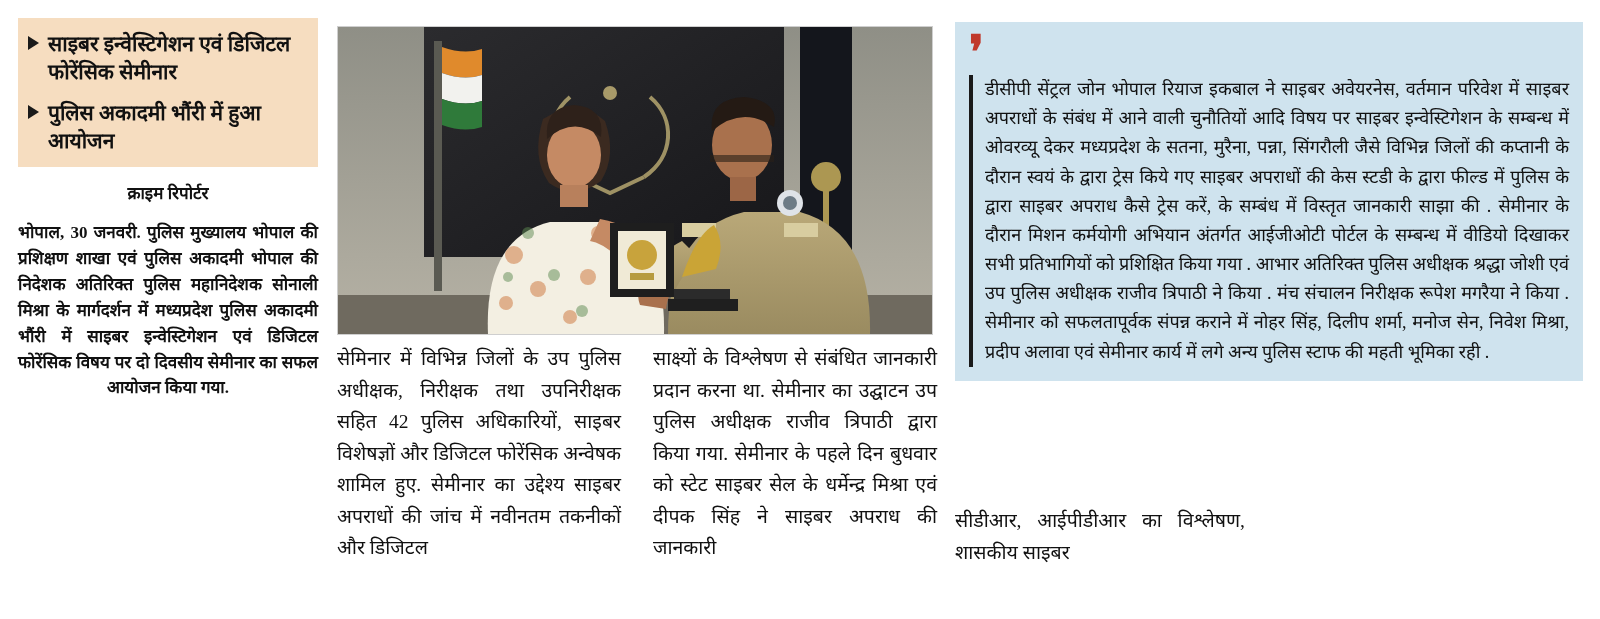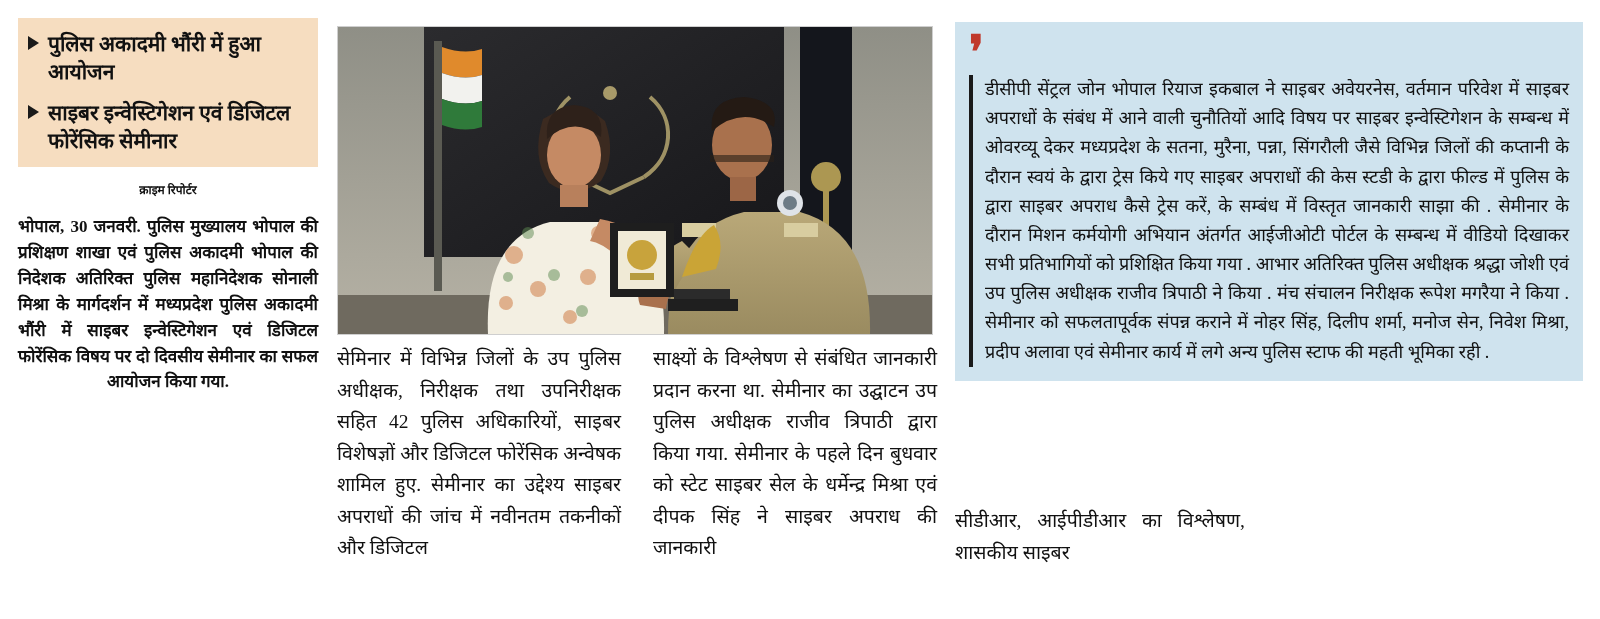--- a/index.html
+++ b/index.html
@@ -50,21 +50,21 @@
   }
   .kicker-text {
     font-weight: bold;
     font-size: 21px;
     line-height: 1.35;
     letter-spacing: 0px;
   }
   .byline {
     text-align: center;
     font-weight: bold;
-    font-size: 12px;
+    font-size: 17px;
     margin-top: 14px;
     margin-bottom: 16px;
   }
   .lead-para {
     font-weight: bold;
     font-size: 17px;
     line-height: 1.52;
     text-align: justify;
     text-align-last: center;
     margin-top: 4px;
@@ -166,25 +166,25 @@
 </style>
 </head>
 <body>
 
 <div class="page">
 
   <div class="left-col">
     <div class="kicker-box">
       <div class="kicker-item">
         <span class="tri"></span>
-        <span class="kicker-text">पुलिस अकादमी भौंरी में हुआ आयोजन</span>
+        <span class="kicker-text">साइबर इन्वेस्टिगेशन एवं डिजिटल फोरेंसिक सेमीनार</span>
       </div>
       <div class="kicker-item">
         <span class="tri"></span>
-        <span class="kicker-text">साइबर इन्वेस्टिगेशन एवं डिजिटल फोरेंसिक सेमीनार</span>
+        <span class="kicker-text">पुलिस अकादमी भौंरी में हुआ आयोजन</span>
       </div>
     </div>
     <div class="byline">क्राइम रिपोर्टर</div>
     <div class="lead-para">भोपाल, 30 जनवरी. पुलिस मुख्यालय भोपाल की प्रशिक्षण शाखा एवं पुलिस अकादमी भोपाल की निदेशक अतिरिक्त पुलिस महानिदेशक सोनाली मिश्रा के मार्गदर्शन में मध्यप्रदेश पुलिस अकादमी भौंरी में साइबर इन्वेस्टिगेशन एवं डिजिटल फोरेंसिक विषय पर दो दिवसीय सेमीनार का सफल आयोजन किया गया.</div>
   </div>
 
   <div class="photo">
     <svg width="594" height="307" viewBox="0 0 594 307" xmlns="http://www.w3.org/2000/svg">
       <defs>
         <linearGradient id="wallg" x1="0" y1="0" x2="0" y2="1">

